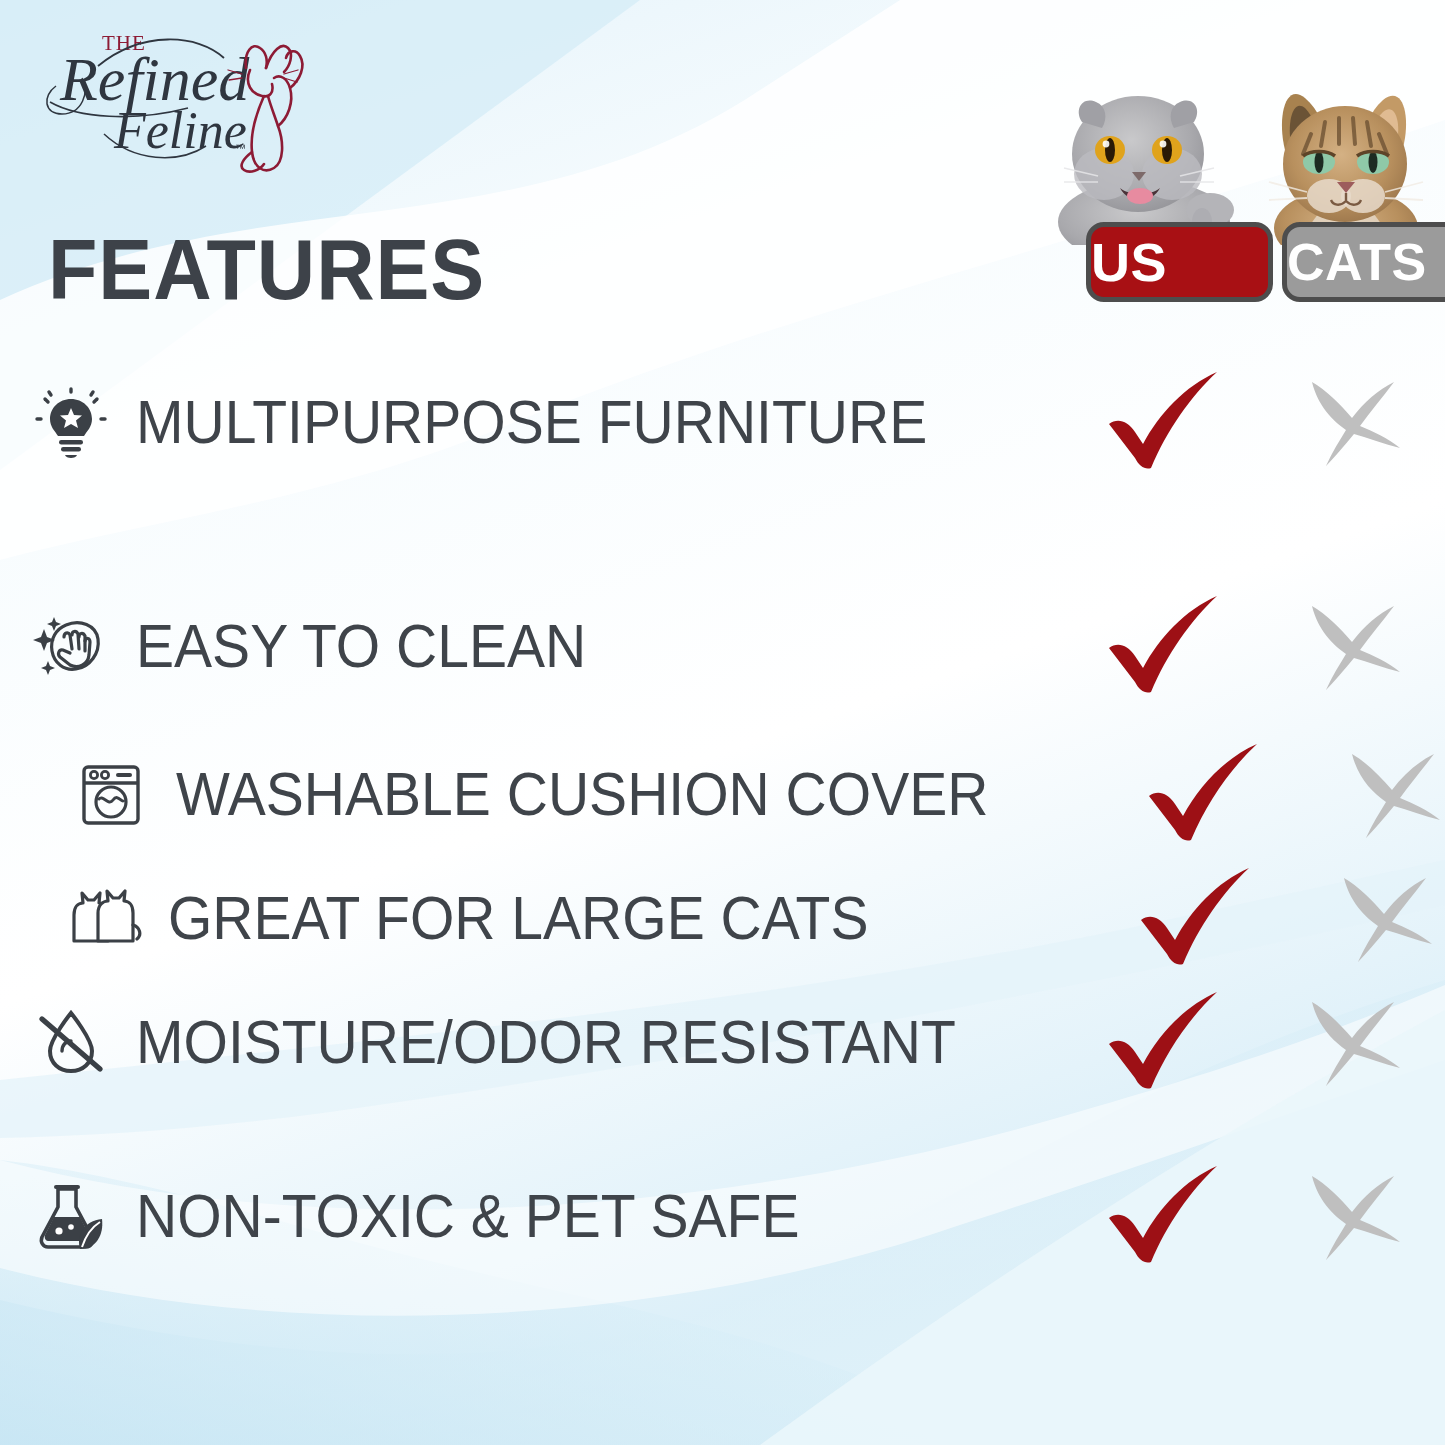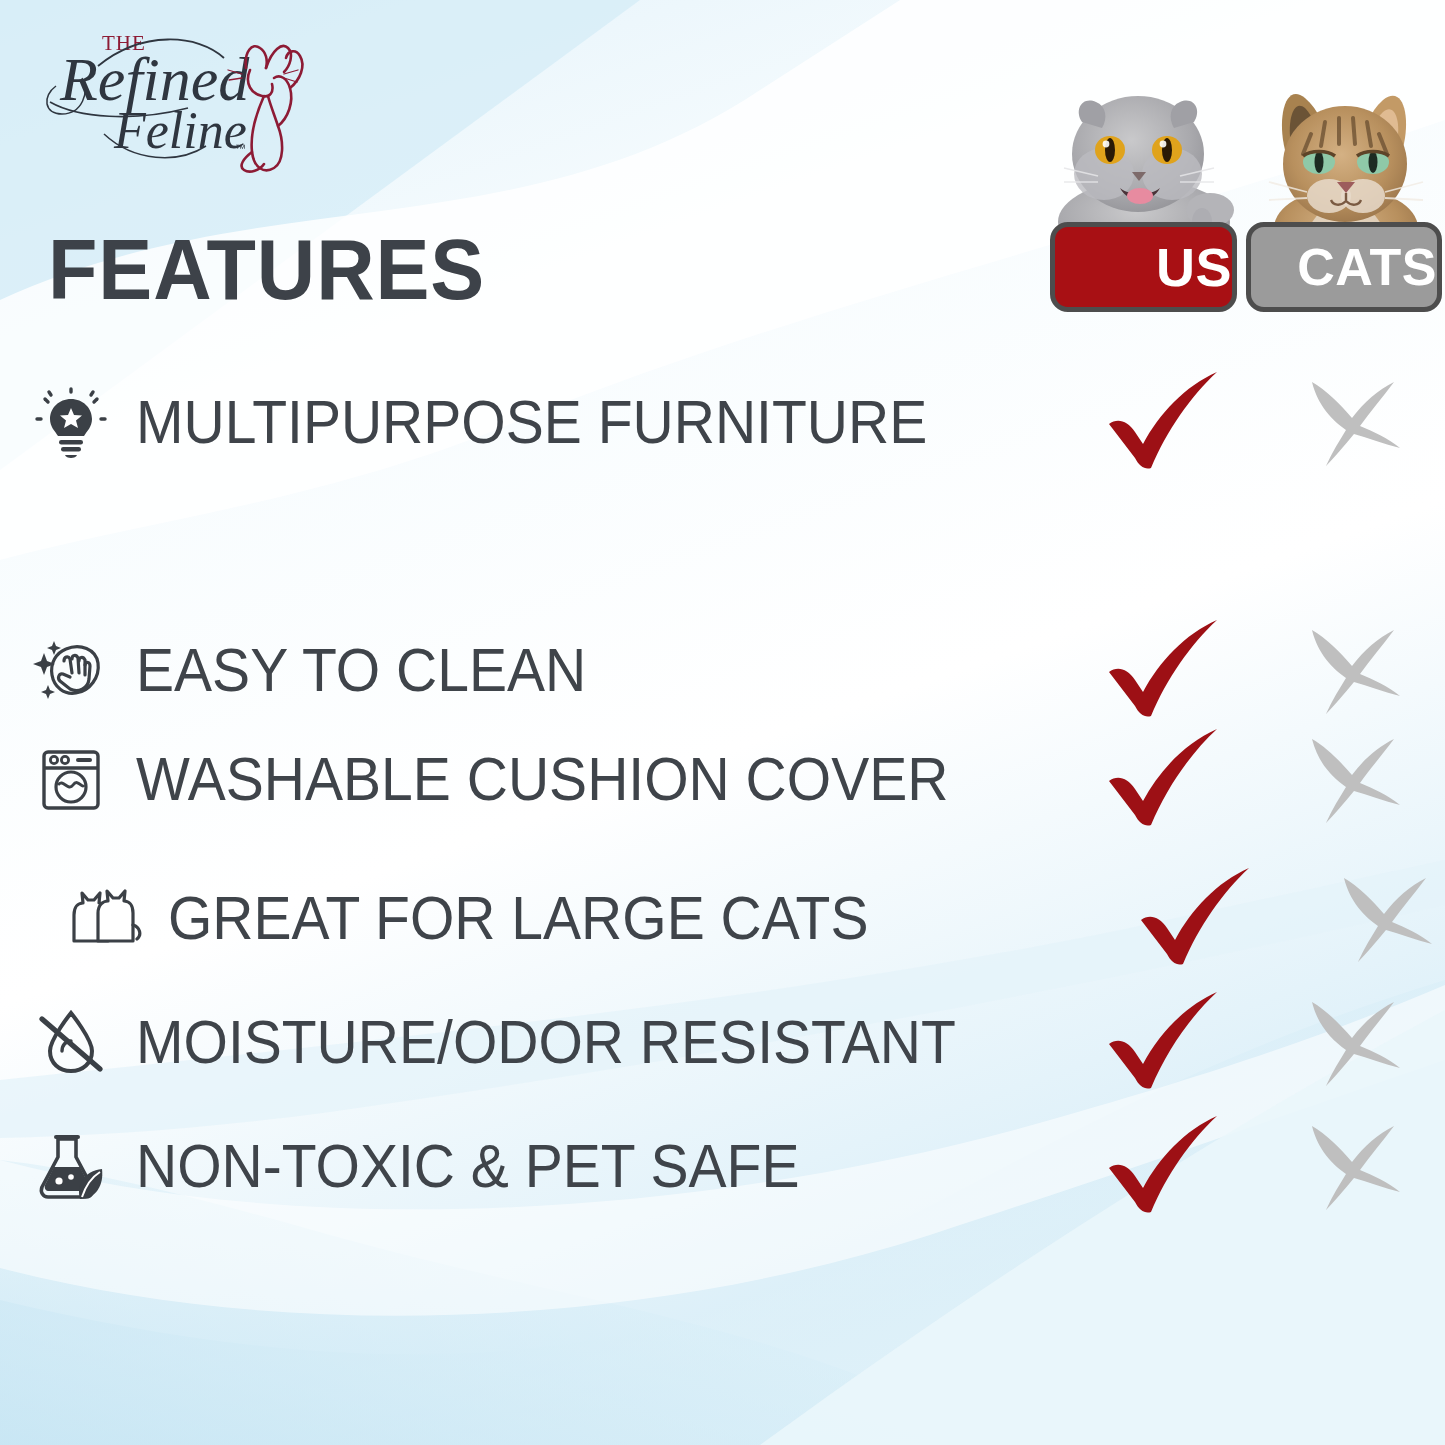--- a/index.html
+++ b/index.html
@@ -25,25 +25,26 @@
   }
 
   
   .badge-group{position:absolute;top:60px;left:1046px;width:399px;height:275px;}
   .cat-photo{position:absolute;}
   .cat-us{left:6px;top:10px;width:185px;height:175px;}
   .cat-them{left:205px;top:0px;width:190px;height:185px;}
   .cat-photo svg{width:100%;height:100%;display:block;}
 
   .badge{
-    position:absolute;top:162px;height:90px;
+    position:absolute;top:162px;height:80px;
     border:5px solid #4d4d4d;border-radius:18px;
-    display:flex;align-items:center;justify-content:flex-end;
+    display:flex;align-items:center;justify-content:flex-start;
     color:#ffffff;font-weight:bold;letter-spacing:.5px;
     box-sizing:border-box;
+    margin-left:36px;
   }
   .badge-us{left:4px;width:187px;background:#a81014;font-size:54px;}
   .badge-them{left:200px;width:196px;background:#9b9b9b;font-size:52px;}
 
   
   .rows{position:absolute;left:0;top:0;width:1445px;height:1445px;}
   .row{
     position:absolute;left:0;width:1174px;height:104px;
     display:flex;align-items:center;text-align:center;
   }
@@ -264,21 +265,21 @@
         </svg>
       </span>
       <span class="mark mark-cross">
         <svg viewBox="0 0 104 92">
           <path d="M12,6 C26,14 40,28 52,42 C64,26 78,14 94,6 C82,22 70,36 60,50 C74,56 88,62 100,72 C84,68 68,62 54,58 C44,70 34,82 26,90 C32,76 40,64 46,54 C32,44 18,30 12,6 Z" fill="#bfbfbf"></path>
         </svg>
       </span>
     </div>
 
 
-    <div class="row" style="top:618px;">
+    <div class="row" style="top:594px;">
       <span class="row-icon">
         <svg viewBox="0 0 78 78">
           <path d="M34,18 C48,12 64,18 66,32 C68,46 58,60 44,62 C32,64 22,56 20,44 C18,32 24,22 34,18 Z" fill="none" stroke="#3b4046" stroke-width="3.2"></path>
           <g fill="none" stroke="#3b4046" stroke-width="3.2" stroke-linecap="round">
             <path d="M32,30 C32,26 36,24 38,28 L40,42"></path>
             <path d="M40,28 C40,24 44,23 46,27 L47,42"></path>
             <path d="M47,30 C47,26 51,25 53,29 L53,44"></path>
             <path d="M53,34 C54,30 58,31 58,35 L57,48 C56,58 46,62 38,58 L28,50 C25,47 27,42 31,43 L38,46"></path>
           </g>
           <g fill="#3b4046">
@@ -294,21 +295,21 @@
           <path d="M4,54 C12,48 22,50 30,62 L38,74 C54,44 80,16 112,2 C86,26 62,60 46,98 C40,100 34,96 30,88 Z" fill="#9d1015"></path>
         </svg>
       </span>
       <span class="mark mark-cross">
         <svg viewBox="0 0 104 92">
           <path d="M12,6 C26,14 40,28 52,42 C64,26 78,14 94,6 C82,22 70,36 60,50 C74,56 88,62 100,72 C84,68 68,62 54,58 C44,70 34,82 26,90 C32,76 40,64 46,54 C32,44 18,30 12,6 Z" fill="#bfbfbf"></path>
         </svg>
       </span>
     </div>
 
-    <div class="row" style="top:727px;">
+    <div class="row" style="top:742px;margin-left:40px;">
       <span class="row-icon">
         <svg viewBox="0 0 78 78">
           <rect x="12" y="12" width="54" height="56" rx="4" fill="none" stroke="#3b4046" stroke-width="3.4"></rect>
           <path d="M12,28 L66,28" stroke="#3b4046" stroke-width="3.4"></path>
           <circle cx="22" cy="20" r="3.6" fill="none" stroke="#3b4046" stroke-width="2.8"></circle>
           <circle cx="33" cy="20" r="3.6" fill="none" stroke="#3b4046" stroke-width="2.8"></circle>
           <rect x="44" y="18" width="16" height="4" rx="2" fill="#3b4046"></rect>
           <circle cx="39" cy="47" r="15" fill="none" stroke="#3b4046" stroke-width="3.2"></circle>
           <path d="M26,45 C31,38 36,52 41,45 C46,38 50,49 52,45" fill="none" stroke="#3b4046" stroke-width="3"></path>
         </svg>
@@ -364,21 +365,21 @@
           <path d="M4,54 C12,48 22,50 30,62 L38,74 C54,44 80,16 112,2 C86,26 62,60 46,98 C40,100 34,96 30,88 Z" fill="#9d1015"></path>
         </svg>
       </span>
       <span class="mark mark-cross">
         <svg viewBox="0 0 104 92">
           <path d="M12,6 C26,14 40,28 52,42 C64,26 78,14 94,6 C82,22 70,36 60,50 C74,56 88,62 100,72 C84,68 68,62 54,58 C44,70 34,82 26,90 C32,76 40,64 46,54 C32,44 18,30 12,6 Z" fill="#bfbfbf"></path>
         </svg>
       </span>
     </div>
 
-    <div class="row" style="top:1114px;">
+    <div class="row" style="top:1164px;">
       <span class="row-icon">
         <svg viewBox="0 0 78 78">
           <path d="M26,12 L44,12 L44,30 L60,60 C62,65 59,70 54,70 L16,70 C11,70 8,65 10,60 L26,30 Z" fill="none" stroke="#3b4046" stroke-width="3.6" stroke-linejoin="round"></path>
           <path d="M22,40 L48,40 L57,58 C58,62 56,64 53,64 L17,64 C14,64 12,62 13,58 Z" fill="#3b4046"></path>
           <circle cx="27" cy="54" r="3.6" fill="#ffffff"></circle>
           <circle cx="39" cy="50" r="2.8" fill="#ffffff"></circle>
           <path d="M24,10 L46,10" stroke="#3b4046" stroke-width="4" stroke-linecap="round"></path>
           <path d="M48,72 C44,58 52,44 70,42 C72,58 64,72 48,72 Z" fill="#3b4046"></path>
           <path d="M50,70 C54,58 60,50 68,45" stroke="#ffffff" stroke-width="2" fill="none"></path>
         </svg>

